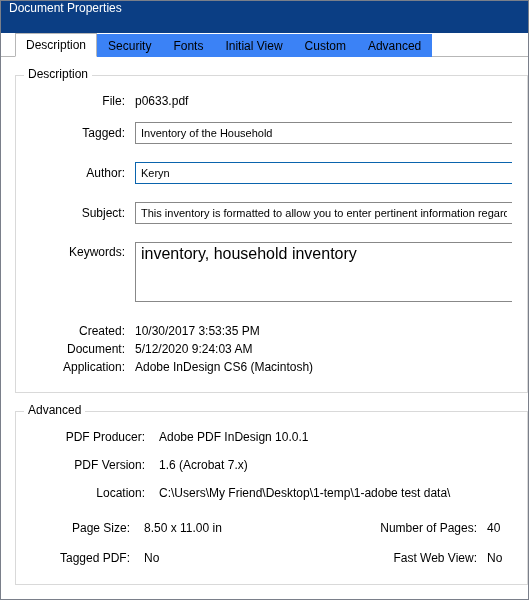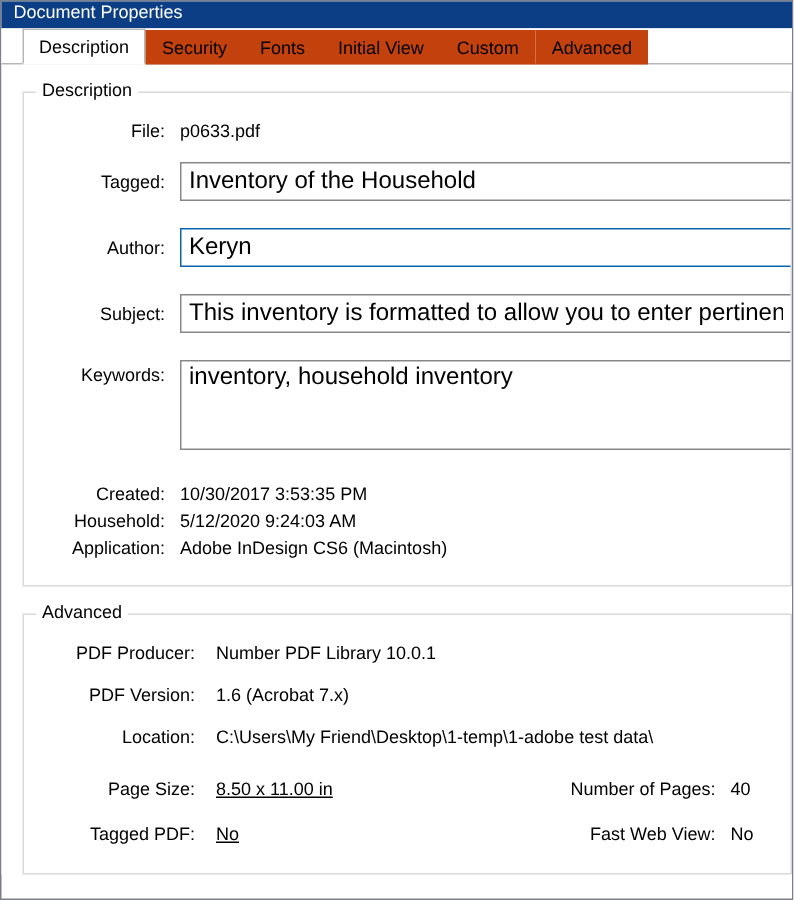--- a/index.html
+++ b/index.html
@@ -12,21 +12,21 @@
     width: 529px;
     height: 600px;
     overflow: hidden;
   }
   .window {
     width: 529px;
     height: 600px;
     border: 1px solid #7a7f8a;
   }
   .titlebar {
-    height: 18px;
+    height: 32px;
     background: #0b3e84;
     color: #fff;
     display: flex;
     align-items: flex-start;
     padding: 0 8px;
     font-size: 12px;
   }
   .content-area {
     background: #fff;
     padding: 0;
@@ -42,21 +42,21 @@
     font-size: 12px;
   }
   .tab {
     padding: 4px 10px 4px 10px;
     border: 1px solid transparent;
     border-bottom: none;
     color: #000;
     cursor: pointer;
     position: relative;
     bottom: -1px;
-    background: #c2410c;
+    background: #3b82f6;
   }
   .tab.active {
     border-color: #b7b7b7;
     border-bottom: 1px solid #fff;
     background: #fff;
   }
   
   .body {
     padding: 10px 0 0 14px;
   }
@@ -71,21 +71,21 @@
     top: -9px;
     left: 8px;
     background: #fff;
     padding: 0 4px;
     font-size: 12px;
     color: #000;
   }
   .row {
     display: flex;
     align-items: center;
-    margin: 4px 0;
+    margin: 4px 15px;
     padding-right: 0;
   }
   .row.tall { align-items: flex-start; }
   .label {
     width: 104px;
     text-align: right;
     padding-right: 10px;
     color: #000;
     flex-shrink: 0;
   }
@@ -93,21 +93,21 @@
     flex: 1;
     color: #000;
     white-space: nowrap;
     overflow: hidden;
   }
   .input {
     flex: 1;
     border: 1px solid #888;
     padding: 3px 5px;
     font-family: inherit;
-    font-size: 16px;
+    font-size: 11px;
     line-height: 14px;
     outline: none;
     background: #fff;
     min-width: 0;
     border-right: none;
   }
   .input.focused {
     border-color: #0a64ad;
   }
   .textarea {
@@ -126,21 +126,21 @@
 
   .advanced .label { width: 124px; }
   .advanced .value { padding-left: 4px; }
 
   .row-twocol {
     display: flex;
     align-items: center;
     margin: 5px 0;
   }
   .col1-label { width: 124px; text-align: right; padding-right: 10px; flex-shrink:0;}
-  .col1-value { flex: 1; padding-left:4px;text-decoration:underline;}
+  .col1-value { flex: 1; padding-left:4px;}
   .col2-label { width: 150px; text-align: right; padding-right: 10px; flex-shrink:0;}
   .col2-value { width: 40px; padding-left:0; }
 
 </style>
 </head>
 <body>
 
 <div class="window">
 
   <div class="titlebar">
@@ -197,36 +197,36 @@
         </div>
 
         <div class="spacer-v"></div>
 
         <div class="row">
           <div class="label">Created:</div>
           <div class="value">10/30/2017 3:53:35 PM</div>
         </div>
 
         <div class="row">
-          <div class="label">Household:</div>
+          <div class="label">Document:</div>
           <div class="value">5/12/2020 9:24:03 AM</div>
         </div>
 
         <div class="row">
           <div class="label">Application:</div>
           <div class="value">Adobe InDesign CS6 (Macintosh)</div>
         </div>
       </div>
 
       <div class="groupbox advanced">
         <div class="groupbox-title">Advanced</div>
 
         <div class="row">
           <div class="label">PDF Producer:</div>
-          <div class="value">Number PDF Library 10.0.1</div>
+          <div class="value">Adobe PDF InDesign 10.0.1</div>
         </div>
         <div style="height:6px"></div>
         <div class="row">
           <div class="label">PDF Version:</div>
           <div class="value">1.6 (Acrobat 7.x)</div>
         </div>
         <div style="height:6px"></div>
         <div class="row">
           <div class="label">Location:</div>
           <div class="value">C:\Users\My Friend\Desktop\1-temp\1-adobe test data\</div>

